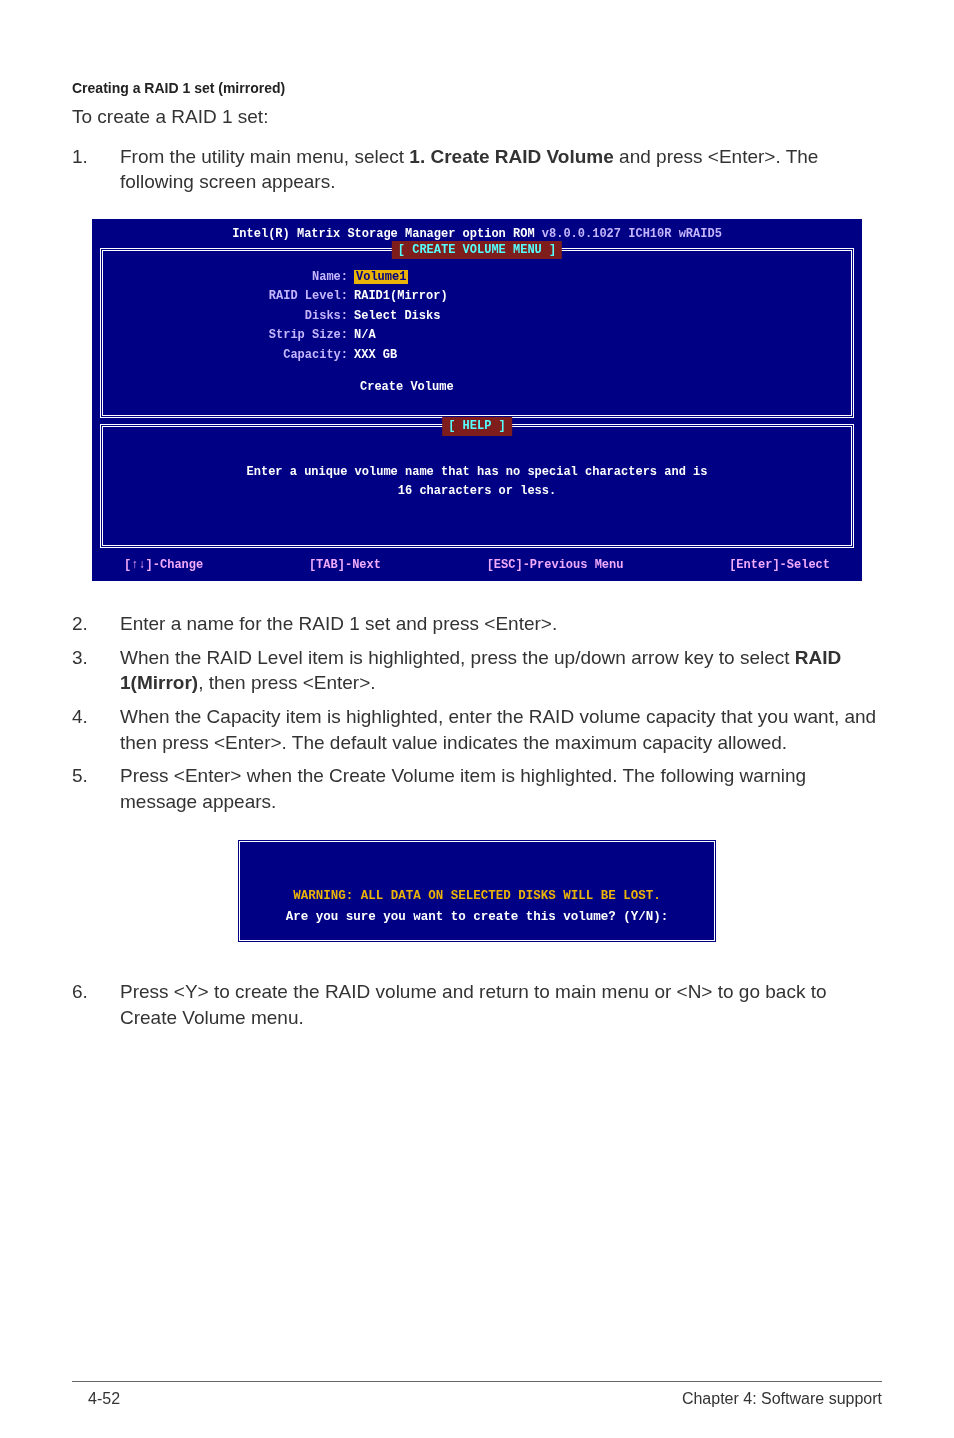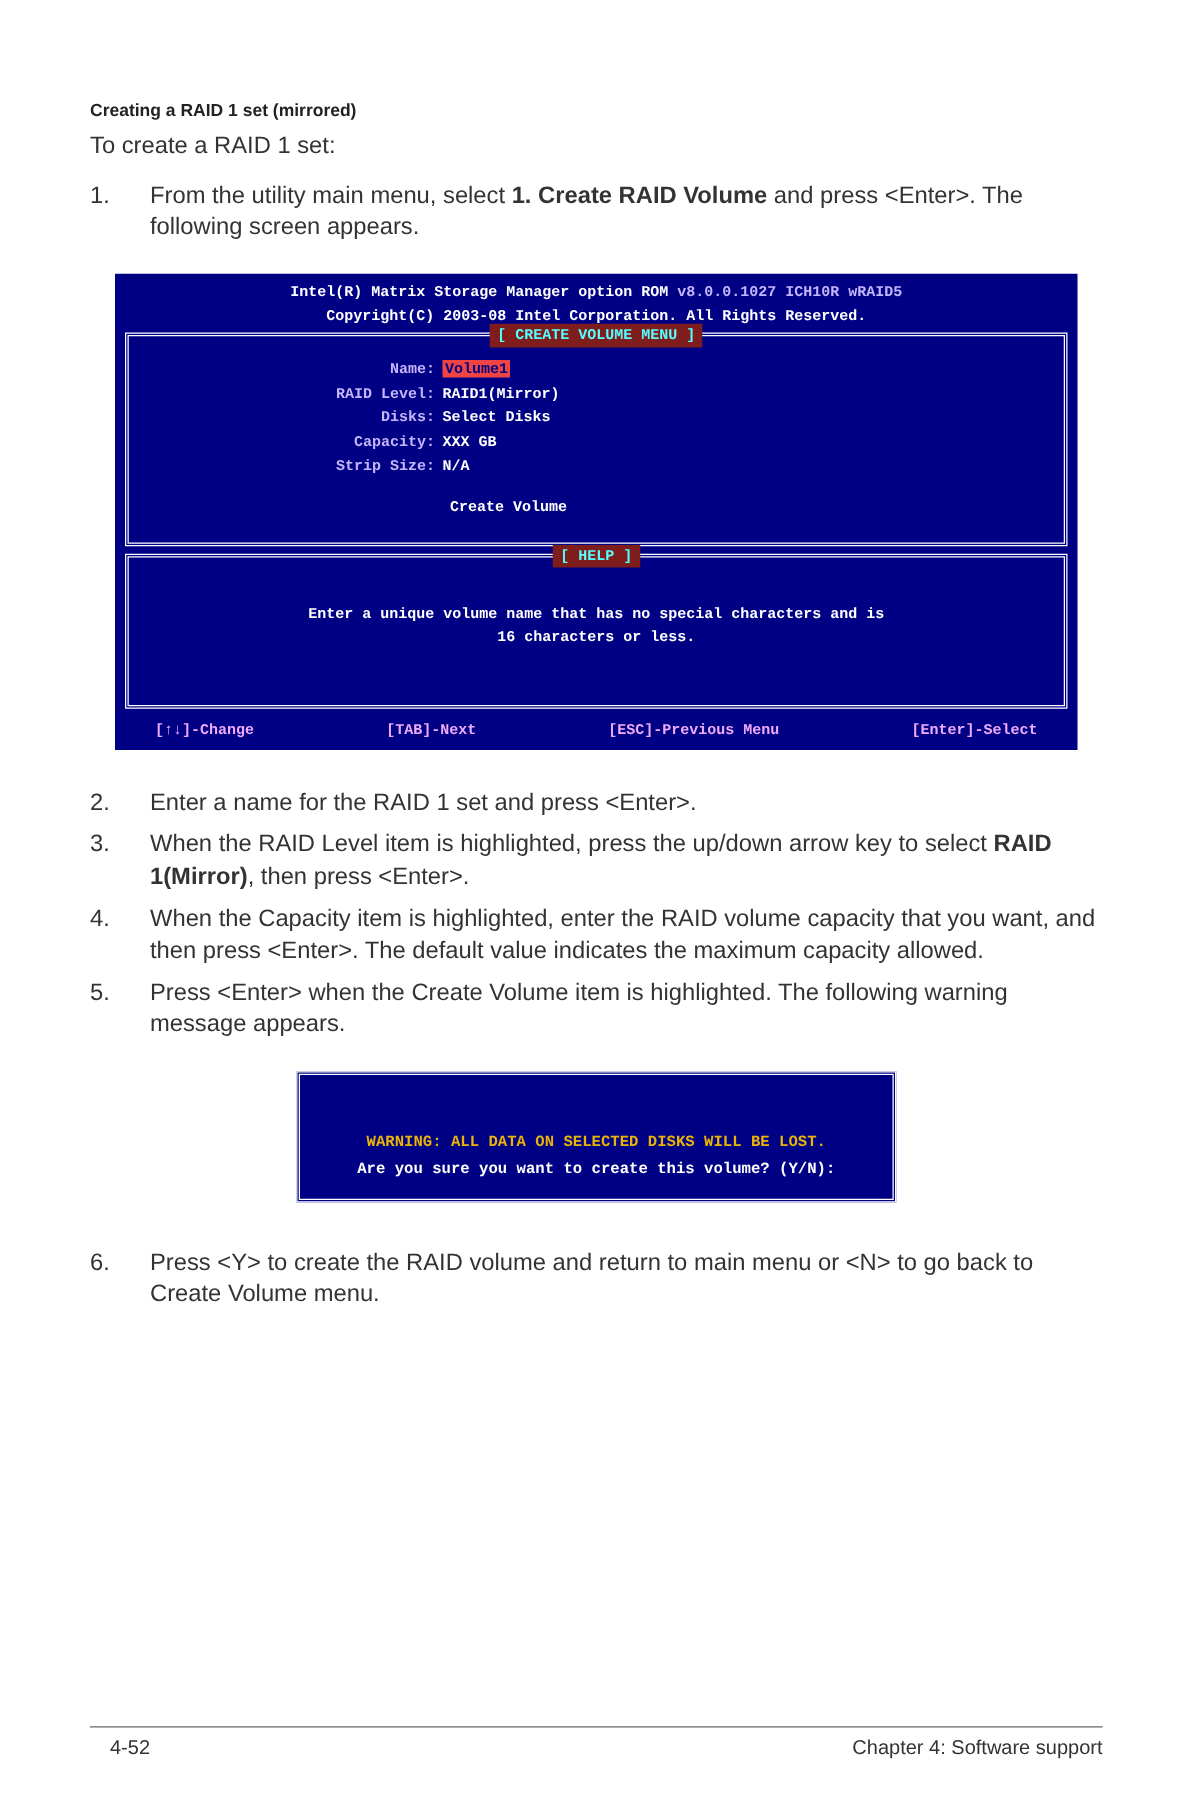--- a/index.html
+++ b/index.html
@@ -71,21 +71,21 @@
     transform: translateX(-50%);
     background: #7f1d1d;
     color: #55ffff;
     padding: 0 6px;
     font-size: 12px;
     text-align: center;
   }
   .form-row { display: flex; margin: 1px 0; }
   .form-label { width: 235px; text-align: right; color: #c4b5fd; padding-right: 6px; }
   .form-val { flex: 1; color: #fff; }
-  .val-highlight { background: #ef4444; color: #000084; padding: 0 2px; }
+  .val-highlight { background: #eab308; color: #000084; padding: 0 2px; }
   .create-vol { text-align: left; margin-left: 241px; margin-top: 14px; color: #fff; }
   .help-text { color: #fff; text-align: center; margin: 26px 0; font-size: 12px; line-height: 1.6; }
   .bios-footer {
     color: #f0abfc;
     display: flex;
     justify-content: space-between;
     padding: 2px 24px 4px 24px;
   }
 
   
@@ -135,45 +135,44 @@
     <span class="num">1.</span>
     <span class="txt">
       <span>From the utility main menu, select </span><span class="b">1. Create RAID Volume</span><span> and press &lt;Enter&gt;. The following screen appears.</span>
     </span>
   </li>
 </ol>
 
 <div class="bios">
   <div class="bios-header">
     <span>Intel(R) Matrix Storage Manager option ROM </span><span class="yellow">v8.0.0.1027 ICH10R wRAID5</span>
-    <div>Copyright(C) 2003-08 Intel Corporation. All Rights Reserved.</div>
   </div>
   <div class="frame-outer">
     <div class="frame">
       <div class="frame-title">[ CREATE VOLUME MENU ]</div>
       <div style="height:6px"></div>
       <div class="form-row">
         <div class="form-label">Name:</div>
         <div class="form-val"><span class="val-highlight">Volume1</span></div>
       </div>
       <div class="form-row">
         <div class="form-label">RAID Level:</div>
         <div class="form-val">RAID1(Mirror)</div>
       </div>
       <div class="form-row">
         <div class="form-label">Disks:</div>
         <div class="form-val">Select Disks</div>
       </div>
       <div class="form-row">
+        <div class="form-label">Strip Size:</div>
+        <div class="form-val">N/A</div>
+      </div>
+      <div class="form-row">
         <div class="form-label">Capacity:</div>
         <div class="form-val">XXX  GB</div>
-      </div>
-      <div class="form-row">
-        <div class="form-label">Strip Size:</div>
-        <div class="form-val">N/A</div>
       </div>
       <div class="create-vol">Create Volume</div>
     </div>
     <div class="frame">
       <div class="frame-title">[ HELP ]</div>
       <div class="help-text">
         <div>Enter a unique volume name that has no special characters and is</div>
         <div>16 characters or less.</div>
       </div>
     </div>

